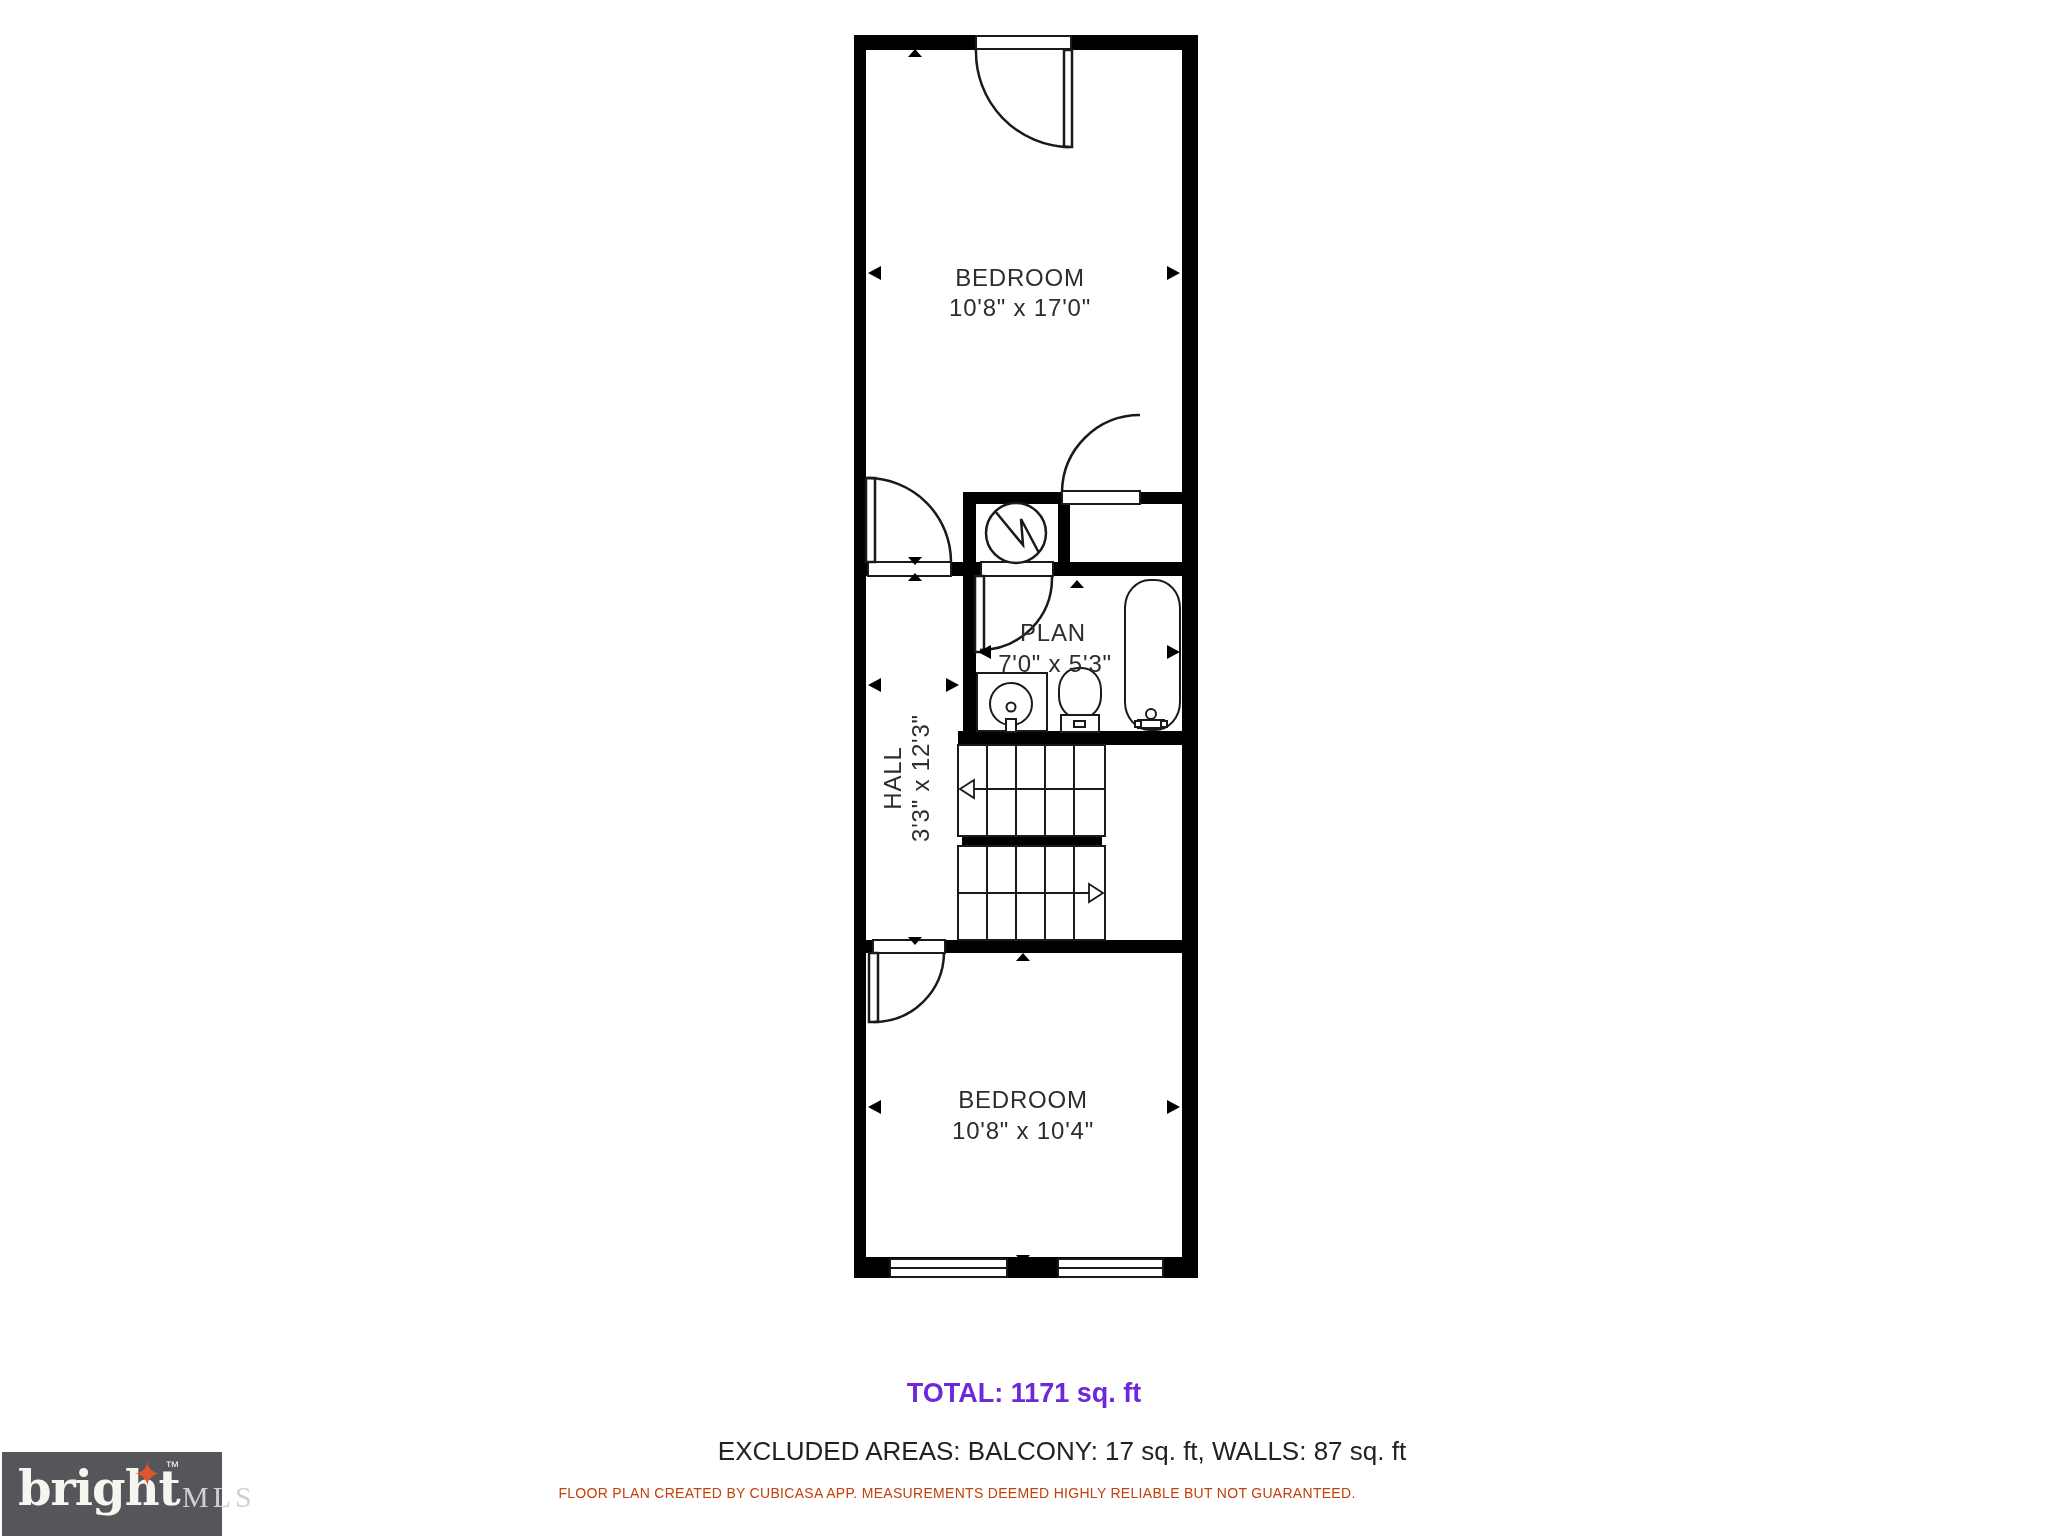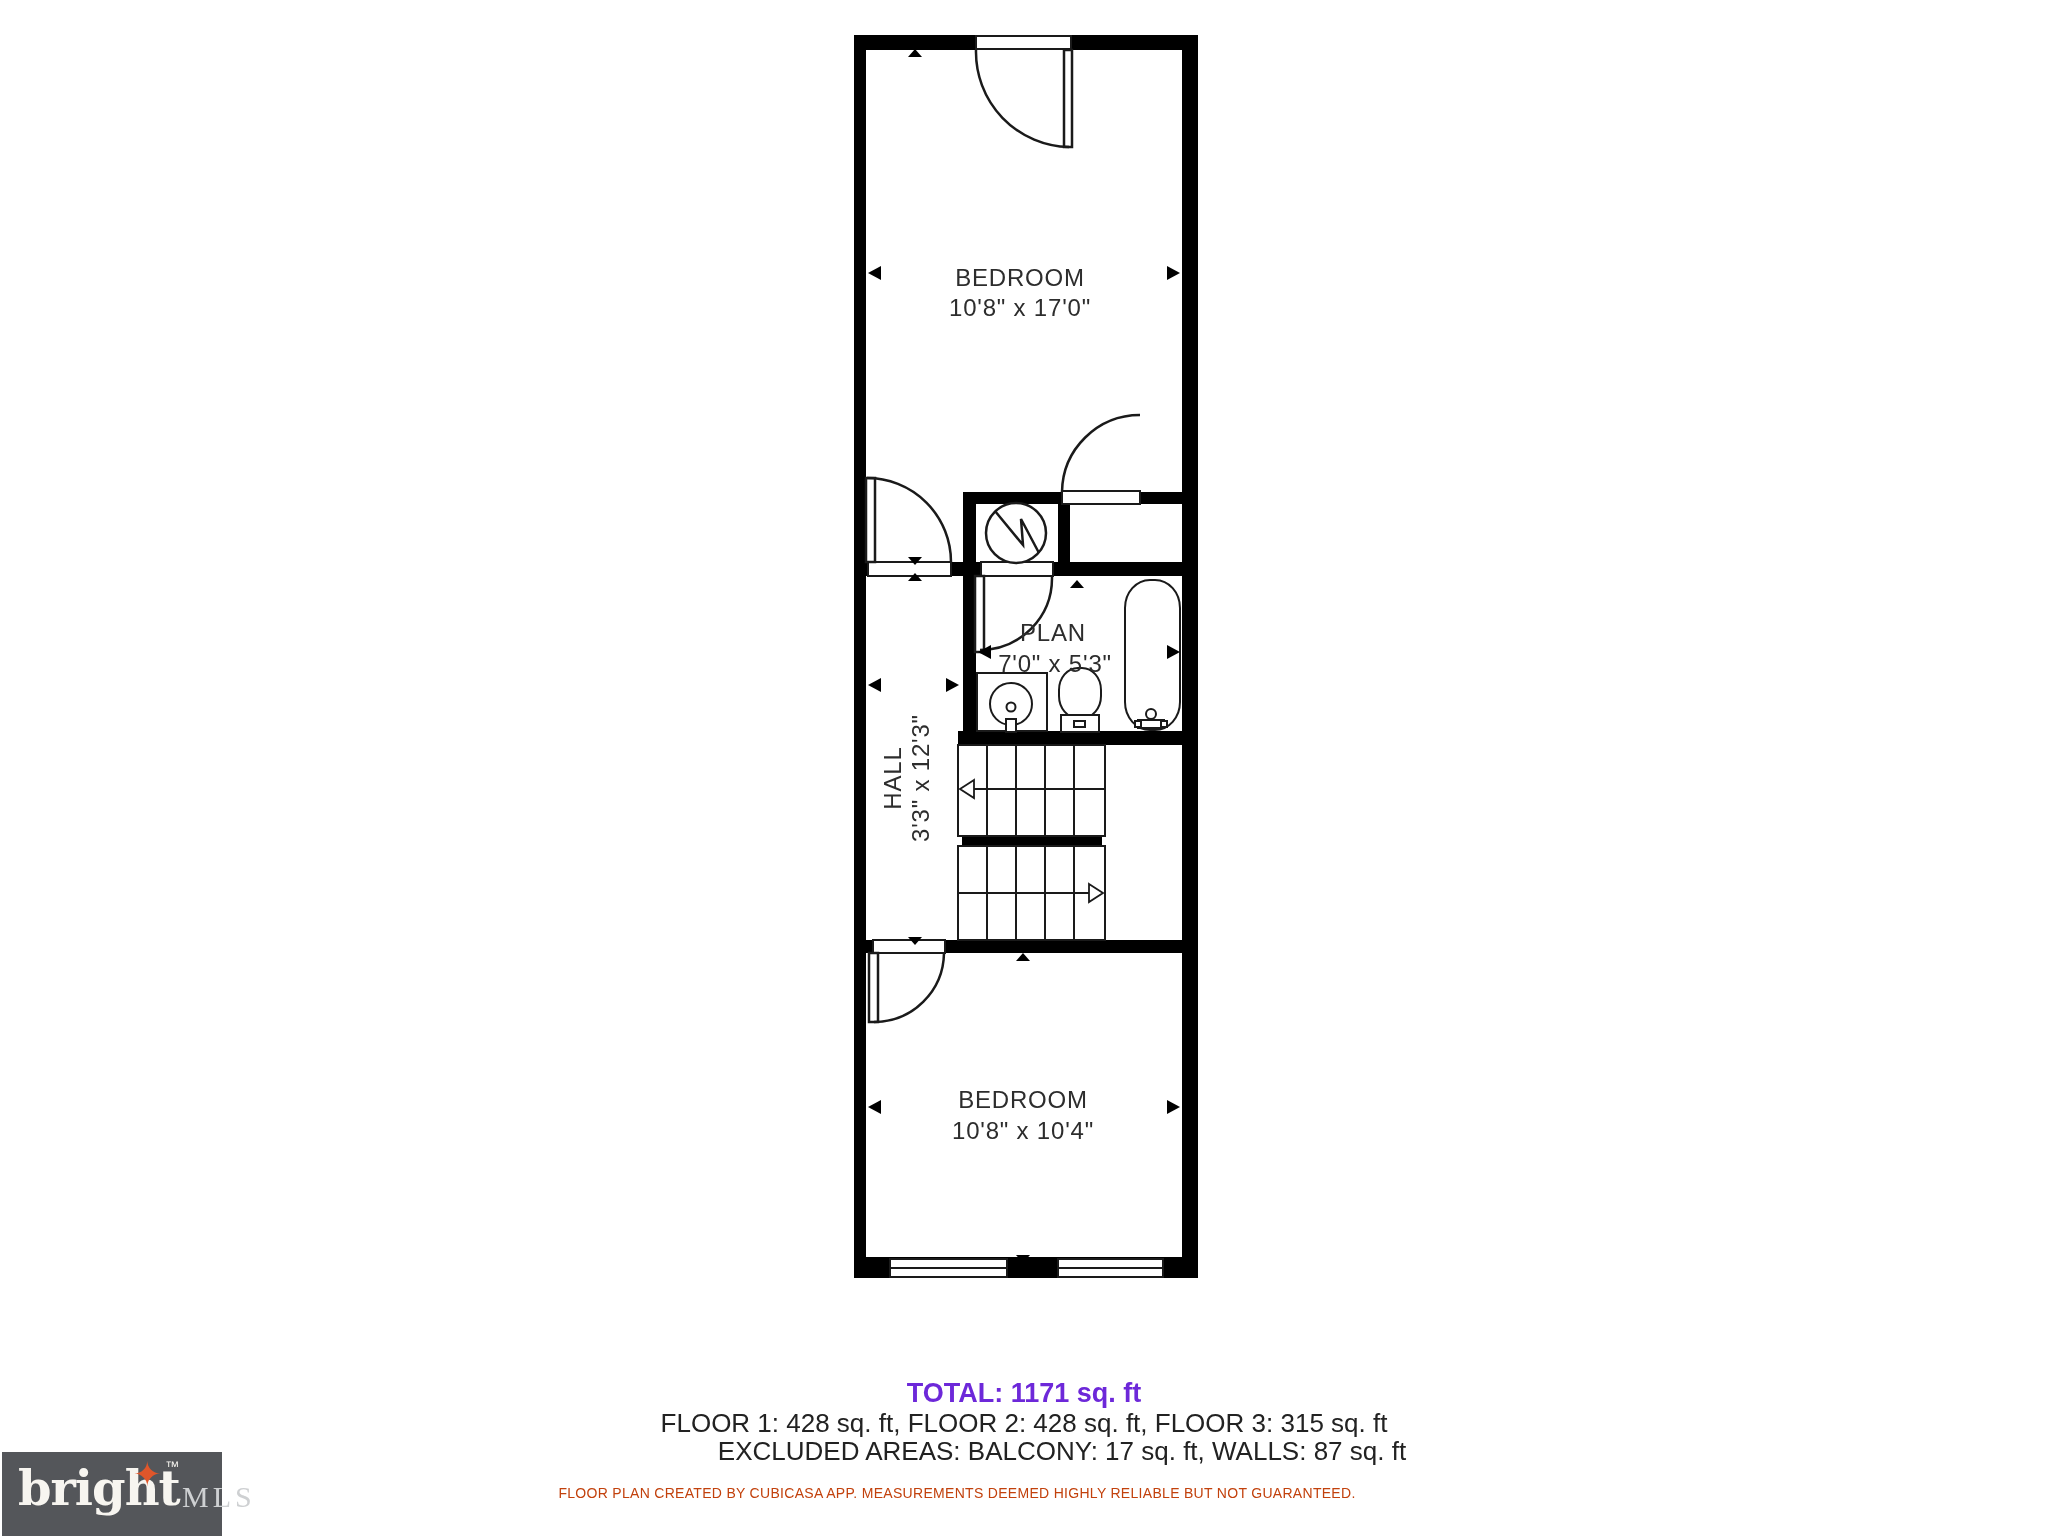--- a/index.html
+++ b/index.html
@@ -167,21 +167,20 @@
   <div class="lbl" style="left:1053px;top:633px;">PLAN</div>
   <div class="lbl" style="left:1055px;top:664px;">7'0" x 5'3"</div>
 
   <div class="lbl rot" style="left:893px;top:778px;">HALL</div>
   <div class="lbl rot" style="left:921px;top:778px;">3'3" x 12'3"</div>
 
   <div class="lbl" style="left:1023px;top:1100px;">BEDROOM</div>
   <div class="lbl" style="left:1023px;top:1131px;">10'8" x 10'4"</div>
 
   <div class="foot total" style="top:1393px;">TOTAL: 1171 sq. ft</div>
-  <div class="foot line" style="top:1423px;">FLOOR 1: 428 sq. ft, FLOOR 2: 428 sq. ft, FLOOR 3: 315 sq. ft</div>
   <div class="foot line" style="top:1451px;margin-left:38px;">EXCLUDED AREAS: BALCONY: 17 sq. ft, WALLS: 87 sq. ft</div>
   <div class="foot small" style="top:1493px;left:957px;">FLOOR PLAN CREATED BY CUBICASA APP. MEASUREMENTS DEEMED HIGHLY RELIABLE BUT NOT GUARANTEED.</div>
 
   <div class="logo">
     <span class="brand">bright</span>
     <span class="star">✦</span>
     <span class="tm">™</span>
     <span class="mls">MLS</span>
   </div>
 

